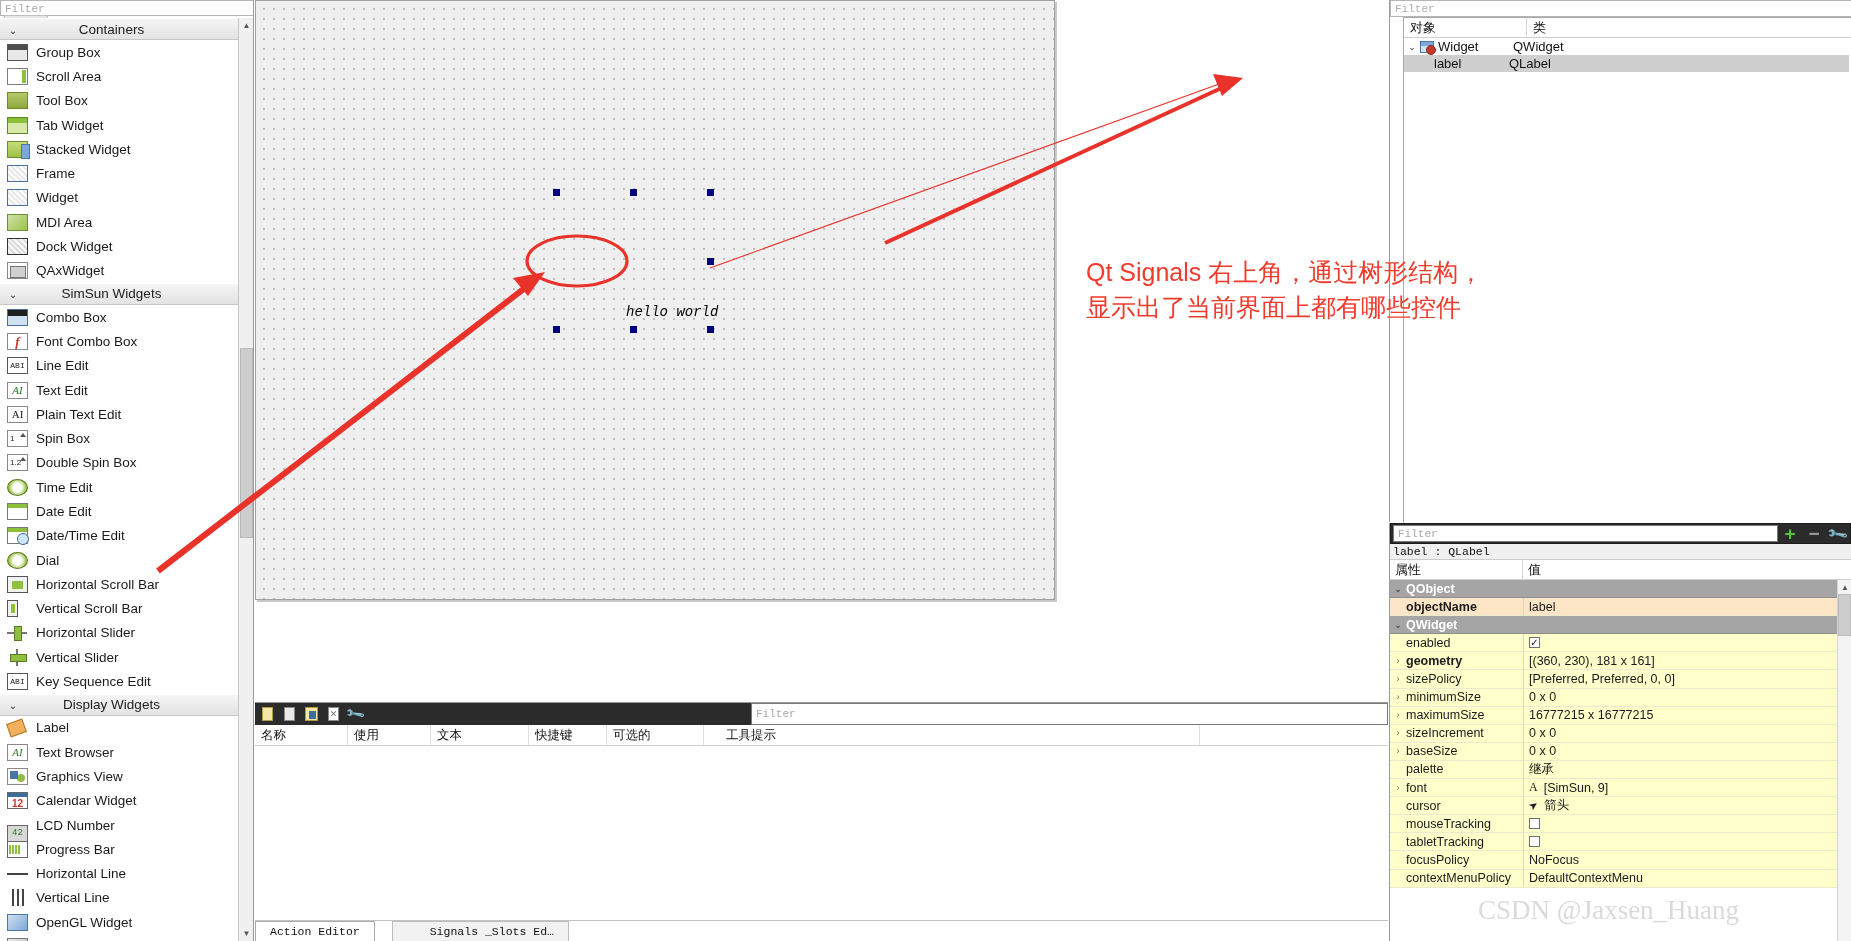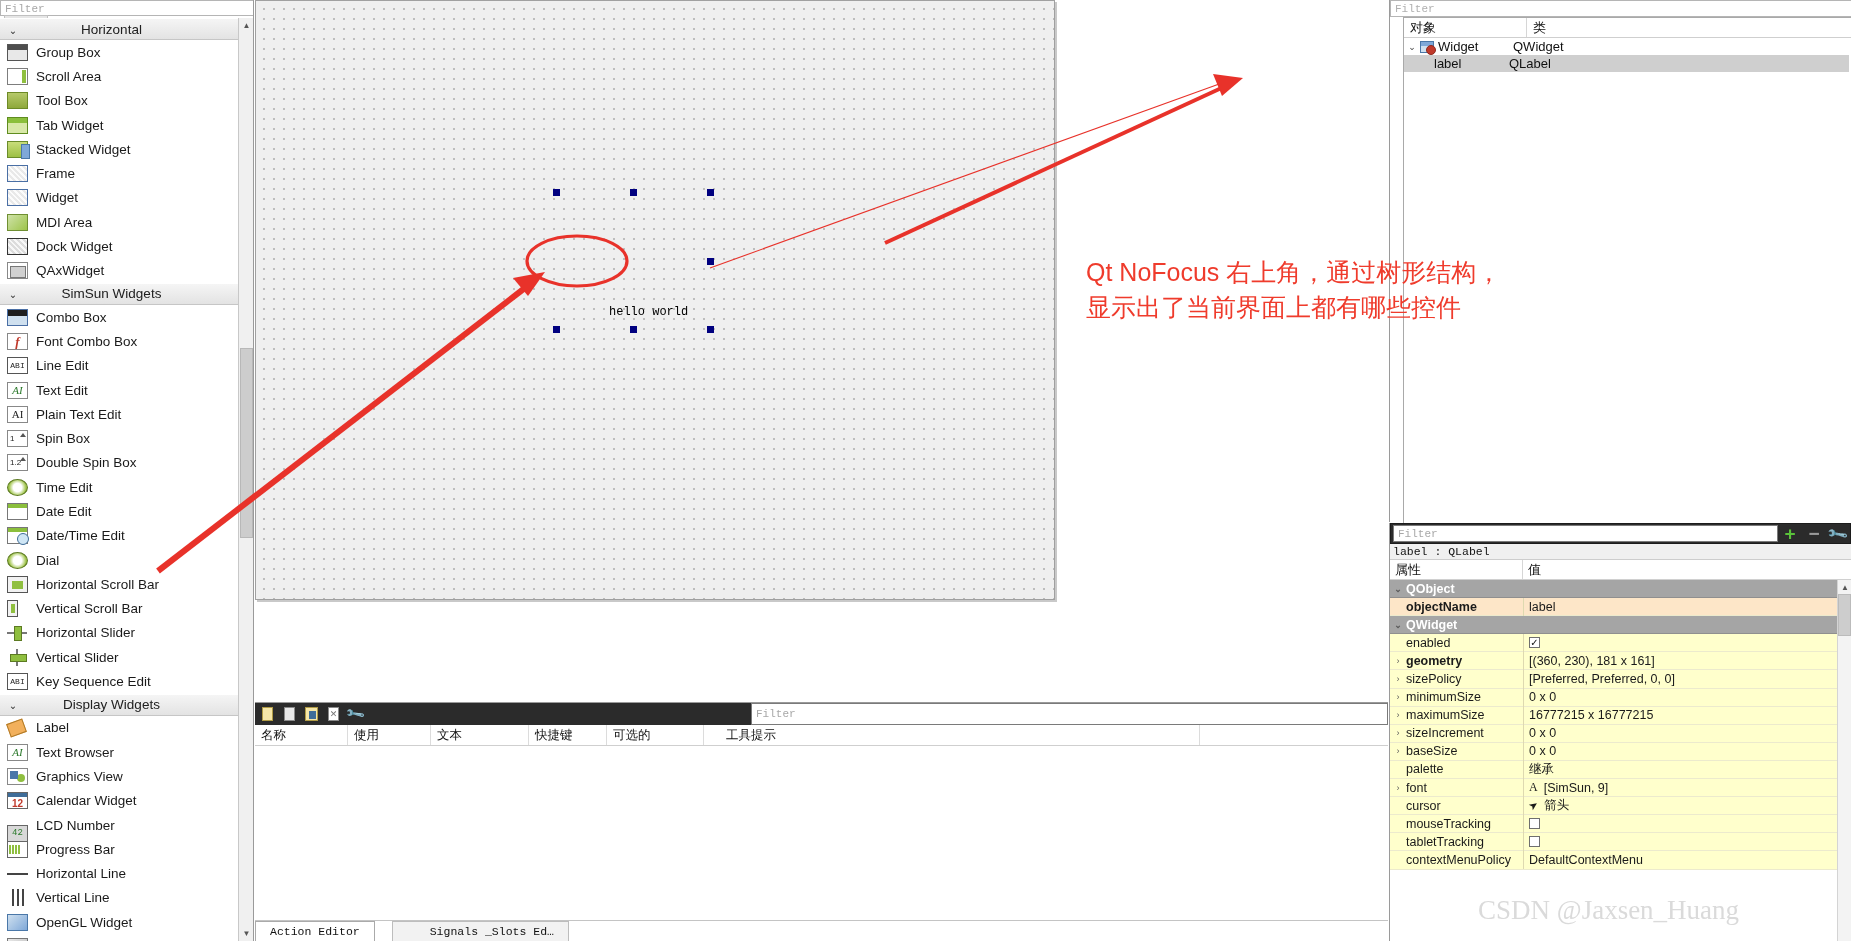--- a/index.html
+++ b/index.html
@@ -169,27 +169,28 @@
     background-size: 10px 10px;
     background-position: 3px 3px;
   }
   .sel-handle {
     position: absolute;
     width: 7px; height: 7px;
     background: #00007f;
   }
   #hello-label {
     position: absolute;
-    left: 352px; top: 230px;
+    left: 369px; top: 230px;
     width: 181px; height: 161px;
     display: flex; align-items: center;
     font-family: "Liberation Mono", monospace;
-    font-size: 12px; color: #000;
+    font-size: 14px; color: #000;
     white-space: nowrap;
     padding-left: 1px;
+    font-style: italic;
   }
 
   
   #obj-inspector {
     position: absolute; left: 1389px; top: 0;
     width: 462px; height: 522px;
     background: #ffffff;
     border-left: 1px solid #9a9a9a;
   }
   #oi-filter {
@@ -412,21 +413,21 @@
 <body>
 
 <div id="app">
 
   <div id="widget-box">
     <div id="wb-filter">Filter</div>
     <div id="wb-scroll-top"></div>
     <div id="wb-list">
         <div class="wb-cat">
           <span class="chev">⌄</span>
-          <span class="cat-label">Horizontal</span>
+          <span class="cat-label">Containers</span>
         </div>
         <div class="wb-item">
           <span class="wb-ico ic-groupbox"></span>
           <span>Group Box</span>
         </div>
         <div class="wb-item">
           <span class="wb-ico ic-scrollarea"></span>
           <span>Scroll Area</span>
         </div>
         <div class="wb-item">
@@ -742,20 +743,27 @@
         </div>
         <div class="pe-row normal">
           <span class="twisty"></span>
           <span class="pname">tabletTracking</span>
           <span class="pval">
             <span class="chk"></span>
           </span>
         </div>
         <div class="pe-row normal">
           <span class="twisty"></span>
+          <span class="pname">focusPolicy</span>
+          <span class="pval">
+            <span>NoFocus</span>
+          </span>
+        </div>
+        <div class="pe-row normal">
+          <span class="twisty"></span>
           <span class="pname">contextMenuPolicy</span>
           <span class="pval">
             <span>DefaultContextMenu</span>
           </span>
         </div>
       </div>
     <div id="pe-vscroll">
       <div class="arrow">▲</div>
       <div class="thumb"></div>
     </div>
@@ -808,19 +816,19 @@
       <g>
         <line x1="710" y1="268" x2="1233" y2="79" stroke="#e8322a" stroke-width="1.1"></line>
       </g>
 
       <g>
         <line x1="885" y1="243" x2="1228" y2="85" stroke="#e8322a" stroke-width="4"></line>
         <polygon points="1243,78 1213,74 1222,96" fill="#e8322a"></polygon>
       </g>
     </svg>
     <div id="annot-text">
-      <div>Qt NoFocus 右上角，通过树形结构，</div>
+      <div>Qt Signals 右上角，通过树形结构，</div>
       <div>显示出了当前界面上都有哪些控件</div>
     </div>
     <div id="watermark">CSDN @Jaxsen_Huang</div>
   </div>
 
 </div>
 
 </body></html>

